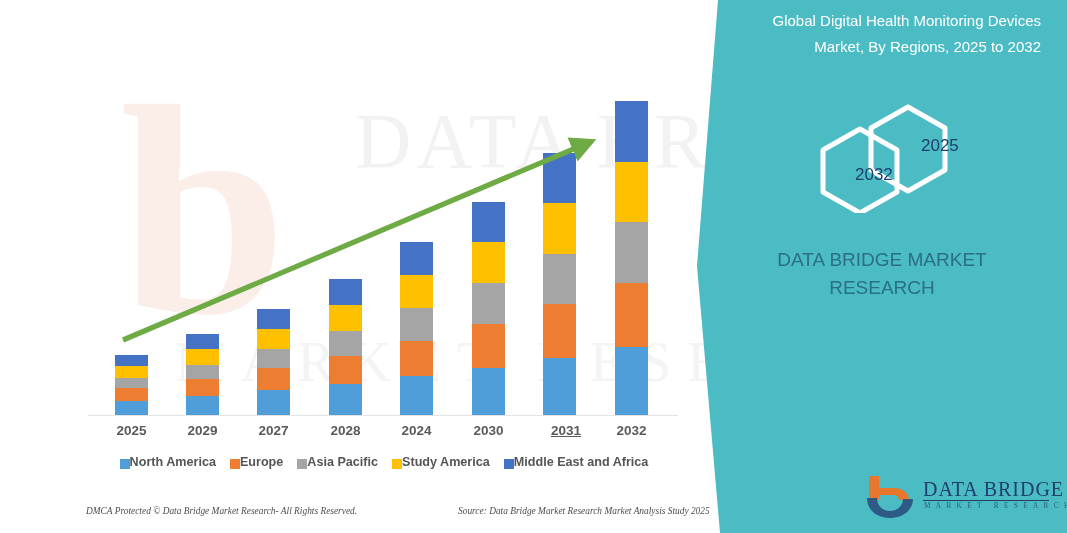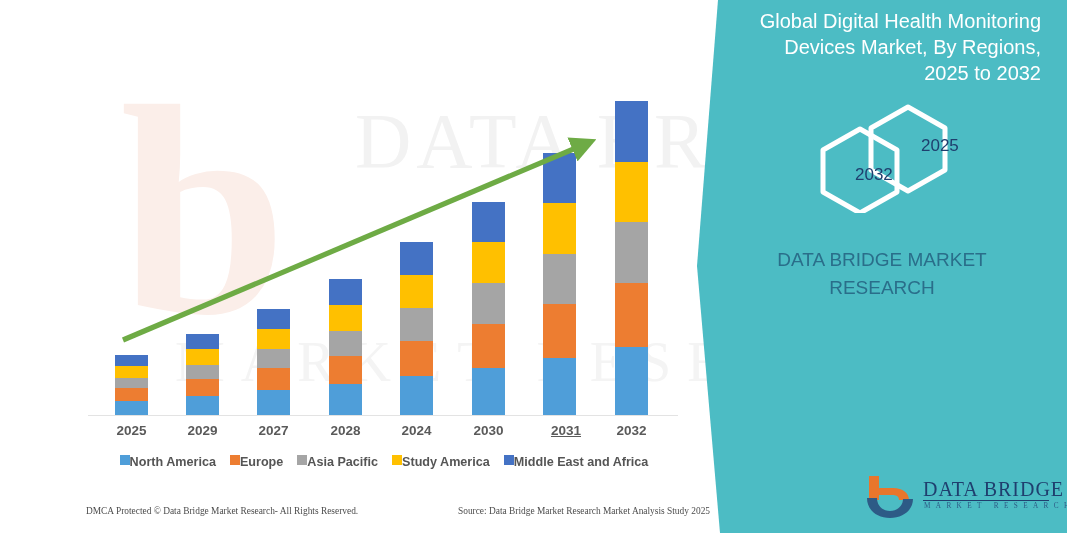--- a/index.html
+++ b/index.html
@@ -138,39 +138,40 @@
     justify-content: center;
     align-items: center;
     gap: 14px;
     font-size: 12.6px;
     font-weight: bold;
     color: #555555;
     font-family: "Liberation Sans", sans-serif;
   }
   .legend-item {
     display: flex;
-    align-items: flex-start;
+    align-items: flex-end;
     gap: 0;
     white-space: nowrap;
   }
   .legend-swatch {
     width: 10px;
     height: 10px;
     display: inline-block;
   }
 
   .footer {
     position: absolute;
     left: 86px;
     top: 506px;
     width: 600px;
     height: 16px;
     font-family: "Liberation Serif", serif;
     font-size: 9.4px;
     color: #4c4c4c;
+    font-style: italic;
   }
   .footer-left { position: absolute; left: 0; top: 0; white-space: nowrap; }
   .footer-right { position: absolute; left: 340px; top: 0; white-space: nowrap; margin-left: 32px; }
 
   
   .panel {
     position: absolute;
     left: 690px;
     top: 0;
     width: 377px;
@@ -178,21 +179,21 @@
     background: #4cbcc4;
     clip-path: polygon(28px 0, 377px 0, 377px 533px, 30px 533px, 7px 266px);
   }
   .panel-title {
     position: absolute;
     right: 26px;
     top: 8px;
     width: 285px;
     text-align: right;
     color: #ffffff;
-    font-size: 20px;
+    font-size: 15px;
     line-height: 26px;
     font-family: "Liberation Sans", sans-serif;
   }
   .hexes {
     position: absolute;
     left: 118px;
     top: 103px;
     width: 200px;
     height: 110px;
   }

